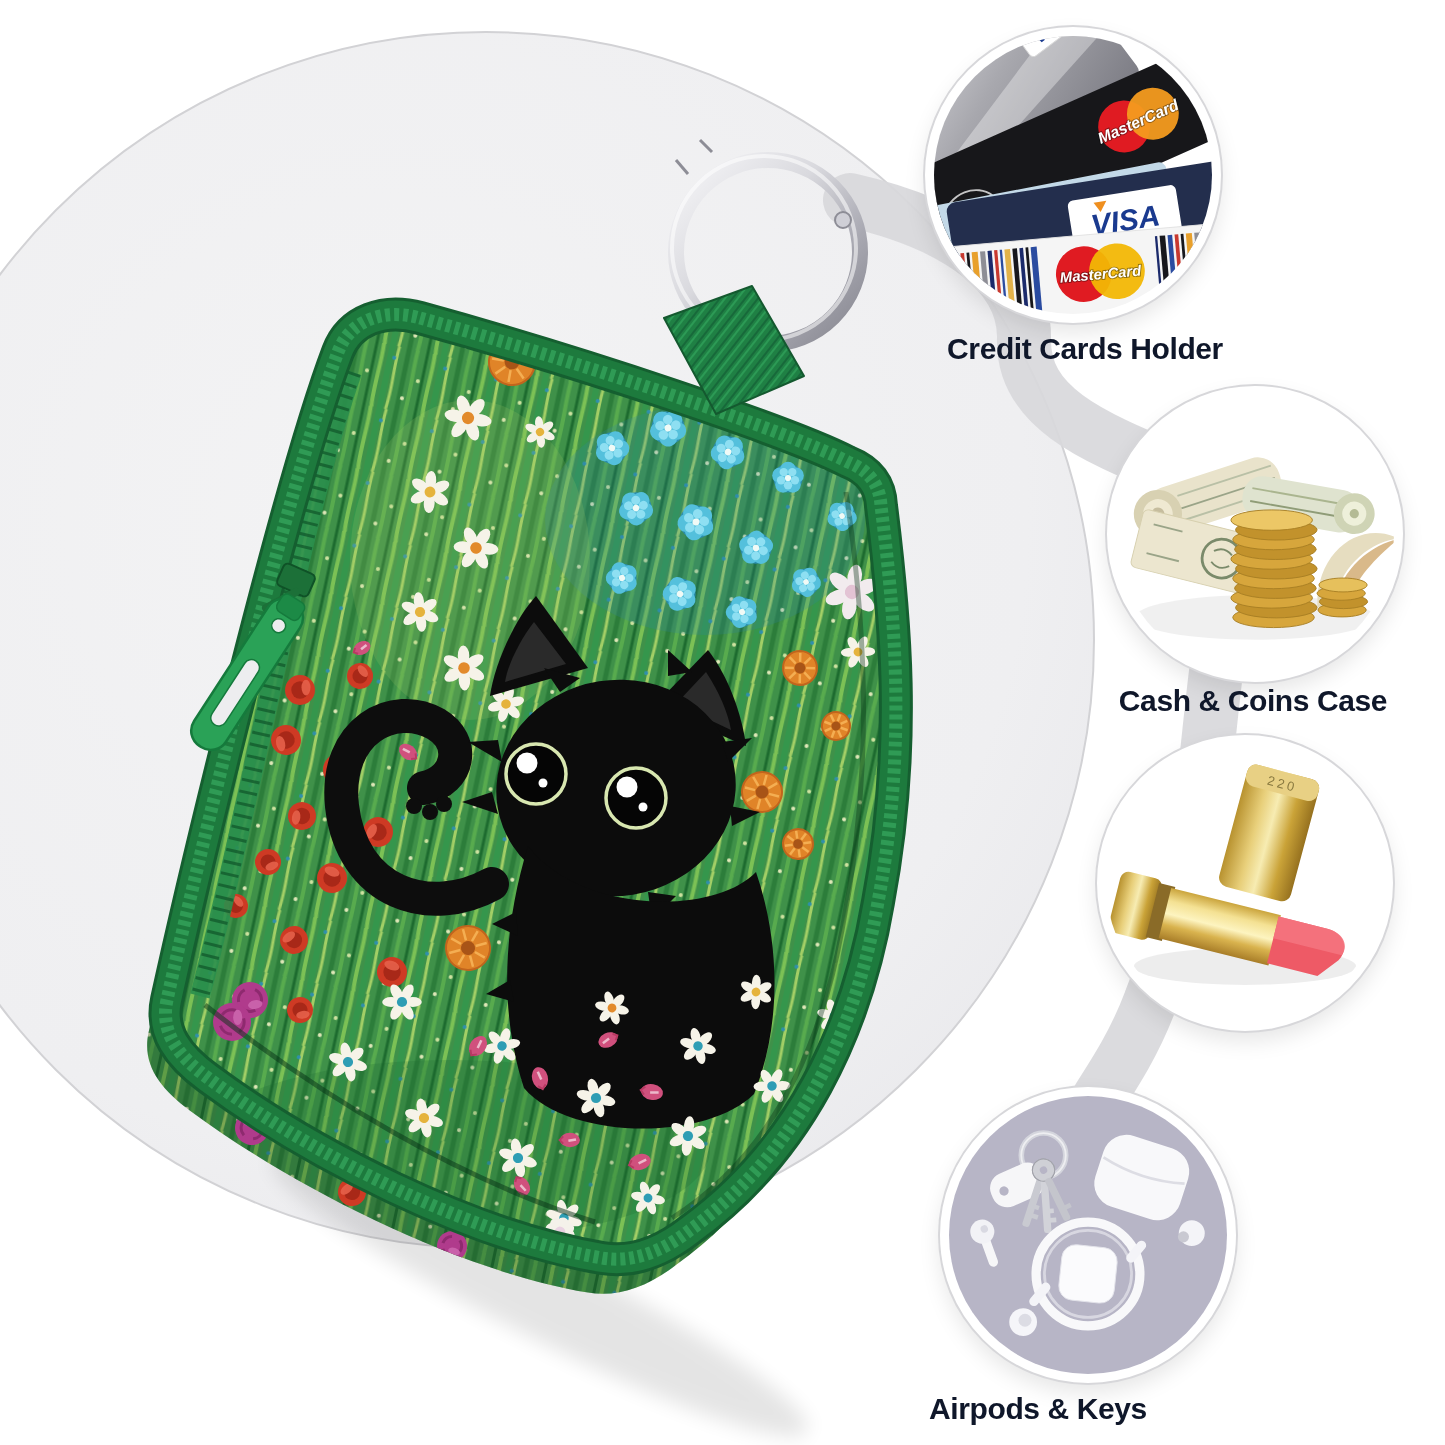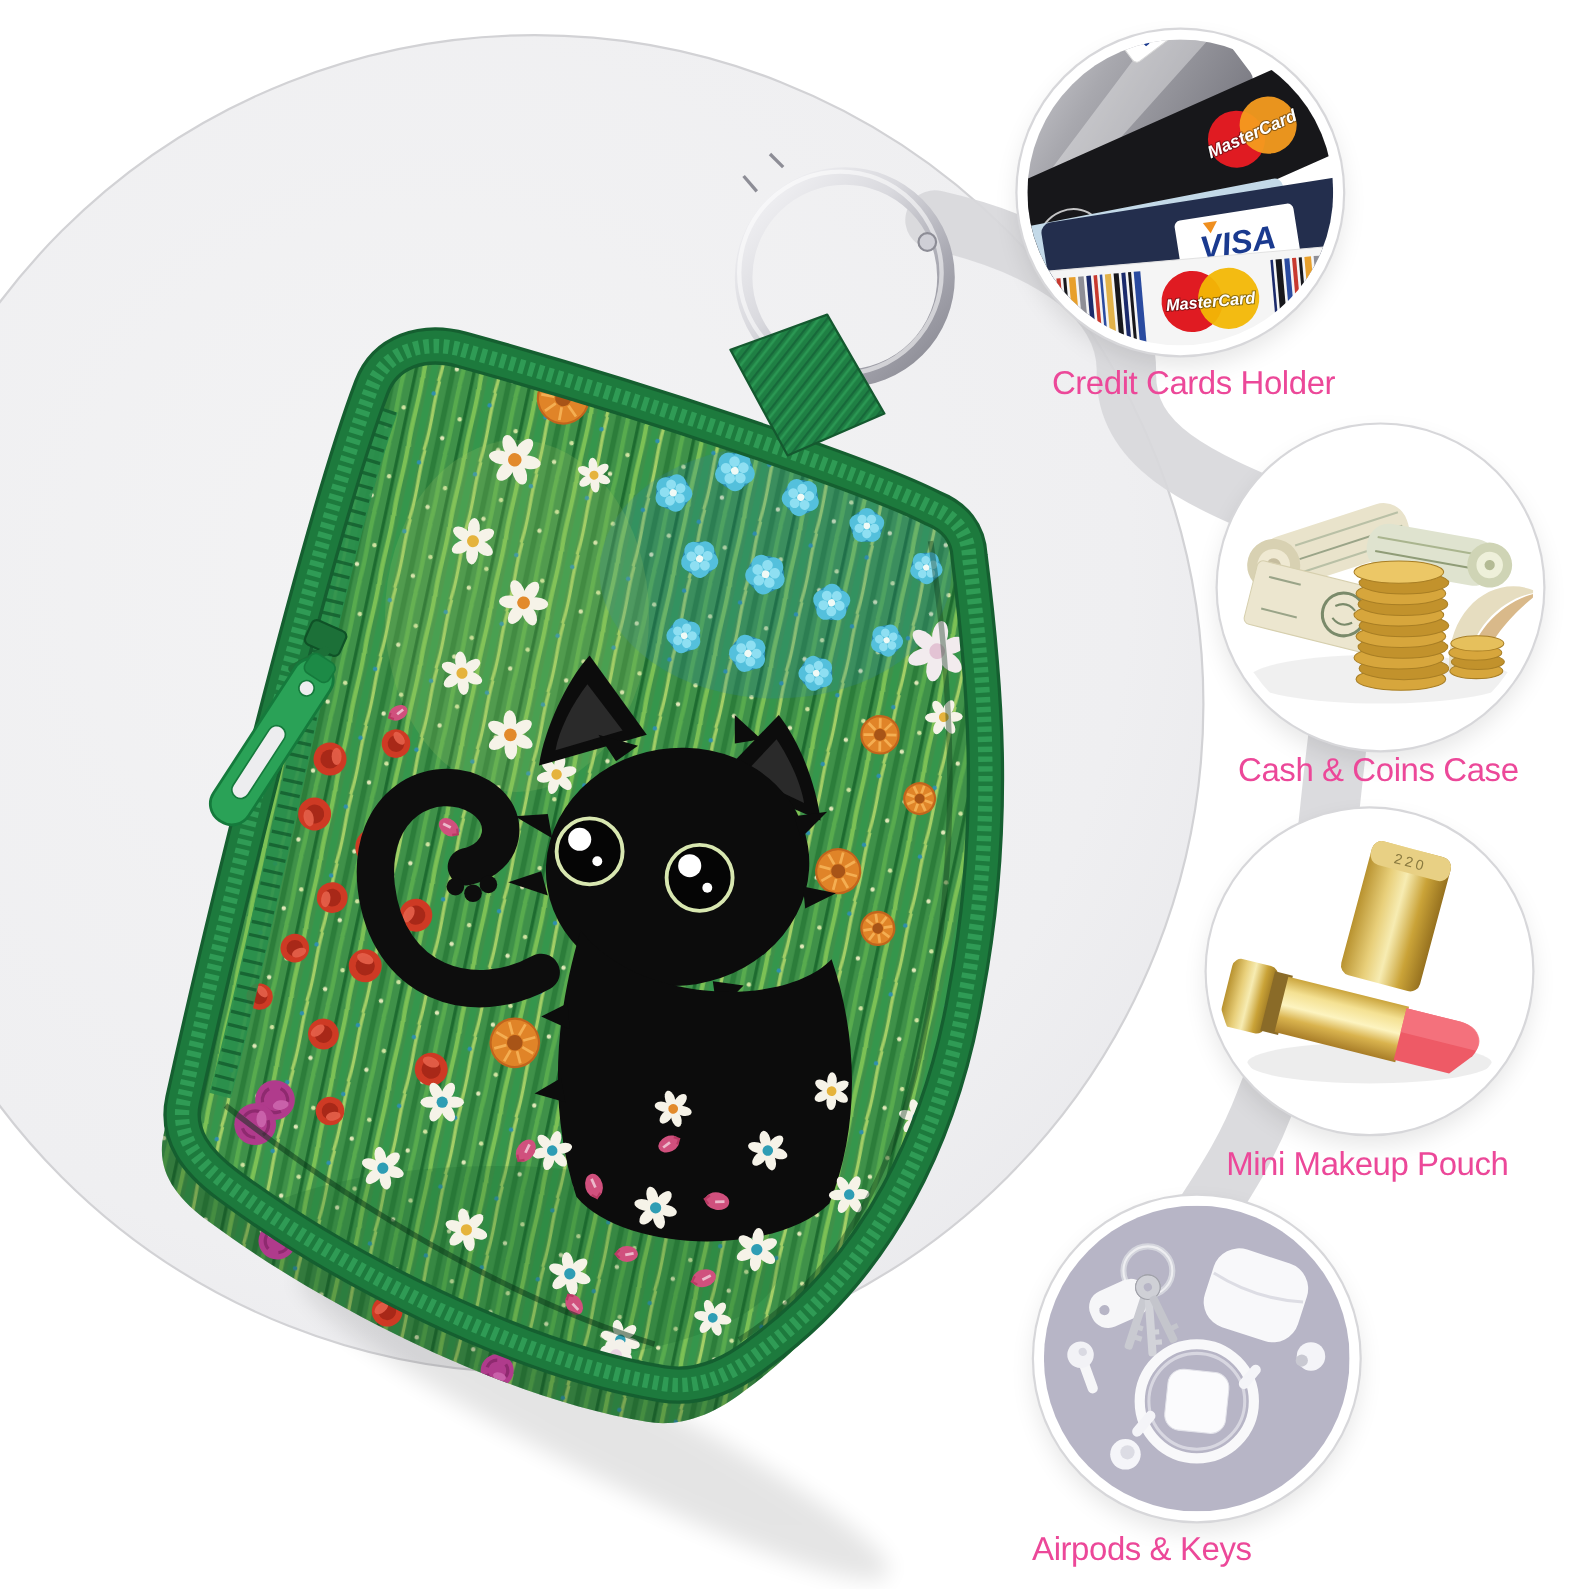--- a/index.html
+++ b/index.html
@@ -4,21 +4,21 @@
 <style>
   html,body{margin:0;padding:0;background:#ffffff;}
   body{width:1445px;height:1445px;overflow:hidden;font-family:"Liberation Sans",sans-serif;}
   #stage{position:relative;width:1445px;height:1445px;background:#ffffff;}
   svg.main{position:absolute;left:0;top:0;}
   .inset{position:absolute;width:278px;height:278px;border-radius:50%;overflow:hidden;
          border:9px solid #ffffff;background:#ffffff;
          box-shadow:0 0 0 2px #d7d7da, 0 10px 22px rgba(0,0,0,.10);}
   .inset svg{display:block;}
   .cap{position:absolute;transform:translateX(-50%);white-space:nowrap;
-       font-weight:normal;font-size:30px;letter-spacing:-0.4px;color:#ec4899;line-height:38px;}
+       font-weight:bold;font-size:30px;letter-spacing:-0.4px;color:#0f172a;line-height:38px;}
   #inset-cards{left:925px;top:27px;}
   #inset-cash{left:1107px;top:386px;}
   #inset-makeup{left:1097px;top:735px;}
   #inset-airpods{left:940px;top:1087px;}
   #cap-cards{left:1085px;top:330px;}
   #cap-cash{left:1253px;top:682px;}
   #cap-makeup{left:1243px;top:1040px;}
   #cap-airpods{left:1038px;top:1390px;}
 </style>
 </head>
@@ -1267,16 +1267,15 @@
     </g>
     <g transform="translate(80,244)">
       <circle r="15" fill="#f5f5f9"></circle>
           <circle cx="2" cy="-2" r="7" fill="#dcdce4"></circle>
     </g>
   </svg>
 </div>
 
 <div class="cap" id="cap-cards">Credit Cards Holder</div>
 <div class="cap" id="cap-cash">Cash &amp; Coins Case</div>
-<div class="cap" id="cap-makeup">Mini Makeup Pouch</div>
 <div class="cap" id="cap-airpods">Airpods &amp; Keys</div>
 
 </div>
 
 </body></html>

